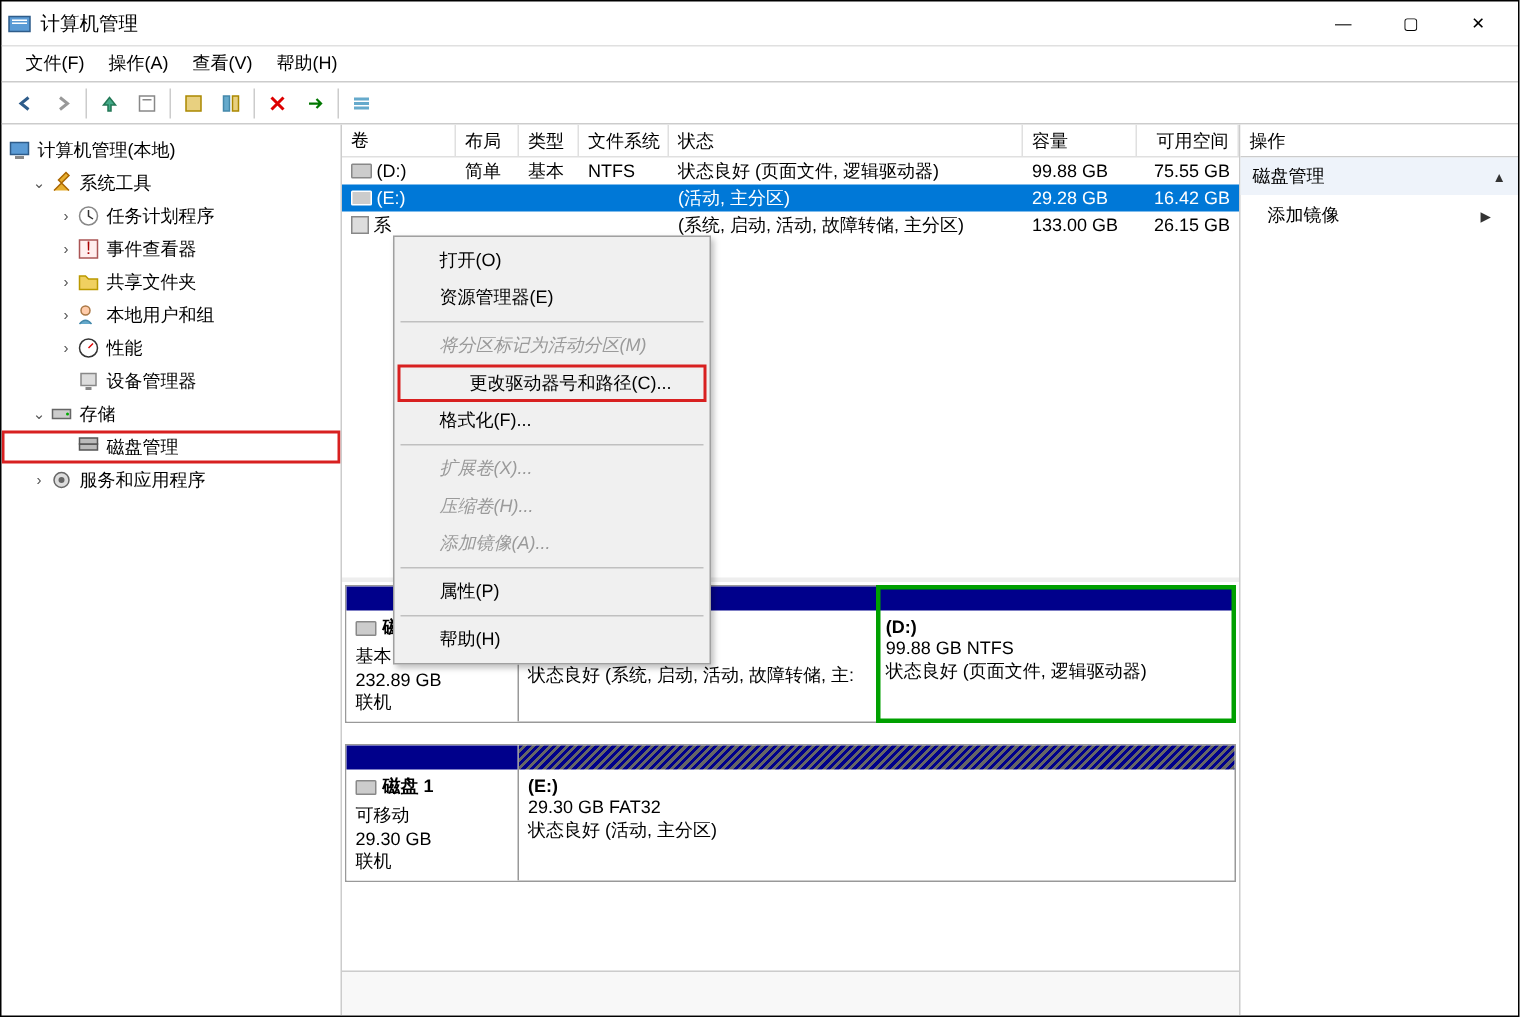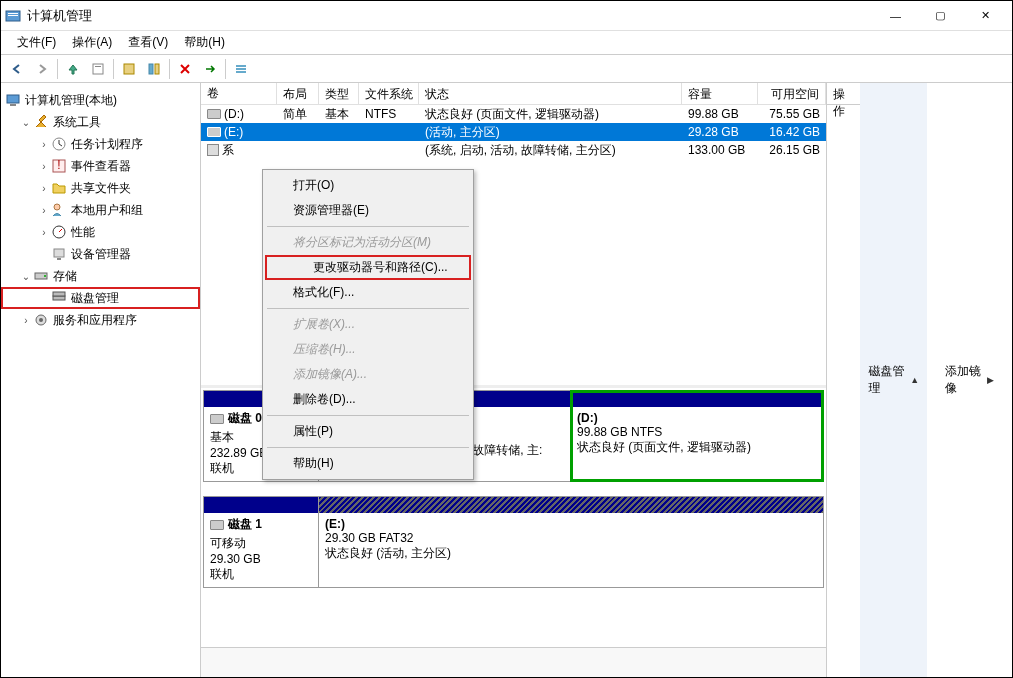--- a/index.html
+++ b/index.html
@@ -18,21 +18,21 @@
 
 
 .toolbar { height: 28px; display: flex; align-items: center; padding: 2px 4px; border-bottom: 1px solid #ccc; gap: 1px; }
 .toolbar .tbtn { width: 24px; height: 24px; display: flex; align-items: center; justify-content: center; border: 1px solid transparent; }
 .toolbar .tsep { width: 1px; height: 20px; background: #ccc; margin: 0 2px; }
 
 
 .main { flex: 1; display: flex; overflow: hidden; }
 
 
-.tree-pane { width: 200px; border-right: 1px solid #ccc; overflow: auto; padding-top: 6px; }
+.tree-pane { width: 227px; border-right: 1px solid #ccc; overflow: auto; padding-top: 6px; }
 .tree-item { display: flex; align-items: center; height: 22px; padding-left: 0; white-space: nowrap; cursor: default; }
 .tree-item .twisty { width: 14px; text-align: center; color: #555; font-size: 10px; }
 .tree-item .ticon { width: 16px; height: 16px; margin-right: 4px; }
 .tree-item.highlighted { outline: 2px solid #d82020; outline-offset: -2px; }
 .pl1 { padding-left: 4px; }
 .pl2 { padding-left: 18px; }
 .pl3 { padding-left: 36px; }
 
 
 .center { flex: 1; display: flex; flex-direction: column; border-right: 1px solid #ccc; overflow: hidden; }
@@ -67,29 +67,29 @@
 .part .pb { padding: 4px 6px; }
 .part .pn { font-weight: bold; }
 .part .ps { }
 .part.striped .ph { background: repeating-linear-gradient(135deg,#00008b,#00008b 2px,#666 2px,#666 4px); }
 .part.green-outline { outline: 3px solid #00a000; outline-offset: -2px; }
 
 
 .bottom-strip { height: 30px; border-top: 1px solid #ccc; background: #f8f8f8; }
 
 
-.actions-pane { width: 185px; display: flex; flex-direction: row; }
+.actions-pane { width: 185px; display: flex; flex-direction: column; }
 .actions-pane .ah { height: 22px; border-bottom: 1px solid #ccc; padding: 3px 6px; background: #fff; }
 .actions-pane .section-title { background: #eef3fa; padding: 4px 8px; font-weight: 500; display:flex; justify-content:space-between; align-items:center; }
 .actions-pane .action-item { padding: 5px 18px; cursor: default; display:flex; align-items:center; justify-content:space-between;}
 .caret-up{font-size:9px;color:#333;}
 .caret-right{font-size:9px;color:#333;}
 
 
-.ctx { position: absolute; left: 262px; top: 169px; width: 212px; background: #f0f0f0; border: 1px solid #a0a0a0; box-shadow: 2px 2px 4px rgba(0,0,0,.25); padding: 3px 2px; z-index: 100; }
+.ctx { position: absolute; left: 262px; top: 157px; width: 212px; background: #f0f0f0; border: 1px solid #a0a0a0; box-shadow: 2px 2px 4px rgba(0,0,0,.25); padding: 3px 2px; z-index: 100; }
 .ctx .ci { padding: 4px 24px 4px 28px; cursor: default; white-space: nowrap; }
 .ctx .ci.disabled { color: #9a9a9a; font-style: italic; }
 .ctx .csep { height: 1px; background: #c0c0c0; margin: 3px 2px; }
 .ctx .ci.highlighted { outline: 2px solid #d82020; outline-offset: -2px; padding-left: 48px; }
 
 
 svg { display: block; }
 </style>
 </head>
 <body>
@@ -380,18 +380,17 @@
   <div class="ci">打开(O)</div>
   <div class="ci">资源管理器(E)</div>
   <div class="csep"></div>
   <div class="ci disabled">将分区标记为活动分区(M)</div>
   <div class="ci highlighted">更改驱动器号和路径(C)...</div>
   <div class="ci">格式化(F)...</div>
   <div class="csep"></div>
   <div class="ci disabled">扩展卷(X)...</div>
   <div class="ci disabled">压缩卷(H)...</div>
   <div class="ci disabled">添加镜像(A)...</div>
-  <div class="ci">删除卷(D)...</div>
   <div class="csep"></div>
   <div class="ci">属性(P)</div>
   <div class="csep"></div>
   <div class="ci">帮助(H)</div>
 </div>
 
 </body></html>

